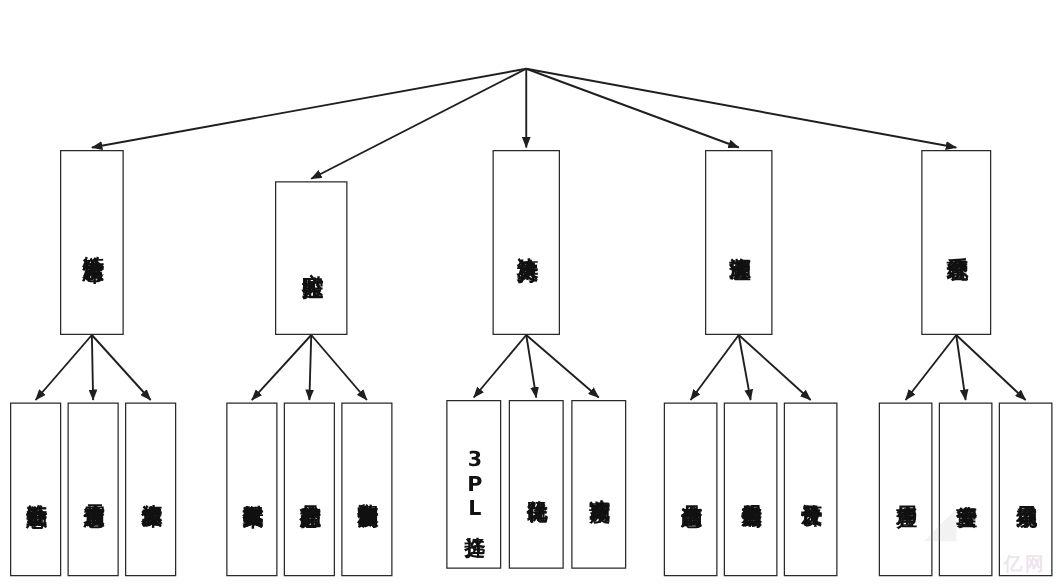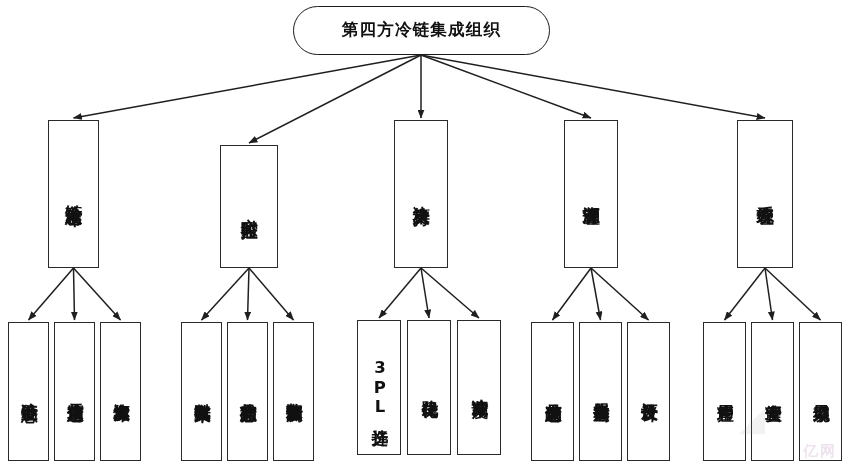--- a/index.html
+++ b/index.html
@@ -128,23 +128,20 @@
         <line x1="591" y1="268" x2="552.5" y2="320" marker-end="url(#arrowhead)"></line>
         <line x1="591" y1="268" x2="600.5" y2="320" marker-end="url(#arrowhead)"></line>
         <line x1="591" y1="268" x2="648.5" y2="320" marker-end="url(#arrowhead)"></line>
         <line x1="421" y1="55" x2="765" y2="118" marker-end="url(#arrowhead)"></line>
         <line x1="765" y1="268" x2="724.5" y2="320" marker-end="url(#arrowhead)"></line>
         <line x1="765" y1="268" x2="772.5" y2="320" marker-end="url(#arrowhead)"></line>
         <line x1="765" y1="268" x2="820.5" y2="320" marker-end="url(#arrowhead)"></line>
       </g>
   </svg>
 
-  <div class="root-node" id="root-node" style="left: 293px; top: 6px; width: 257px; height: 49px;">
-    <span class="root-label">第四方冷链集成组织</span>
-  </div>
 
   <div id="nodes">
       <div class="node level2" style="left: 48px; top: 120px; width: 51px; height: 148px;">
         <span class="vlabel">冷链信息发布</span>
       </div>
       <div class="node leaf" style="left: 8px; top: 322px; width: 41px; height: 139px;">
         <span class="vlabel">冷链行业动态</span>
       </div>
       <div class="node leaf" style="left: 54px; top: 322px; width: 41px; height: 139px;">
         <span class="vlabel">需求信息查询</span>

